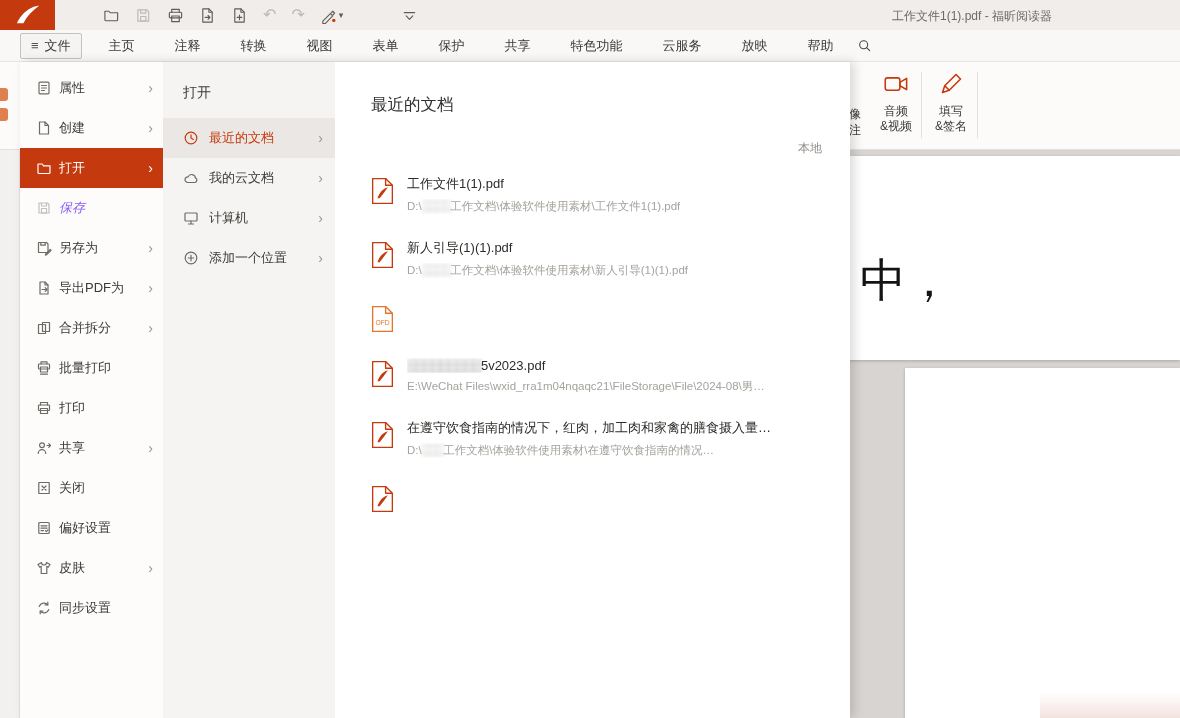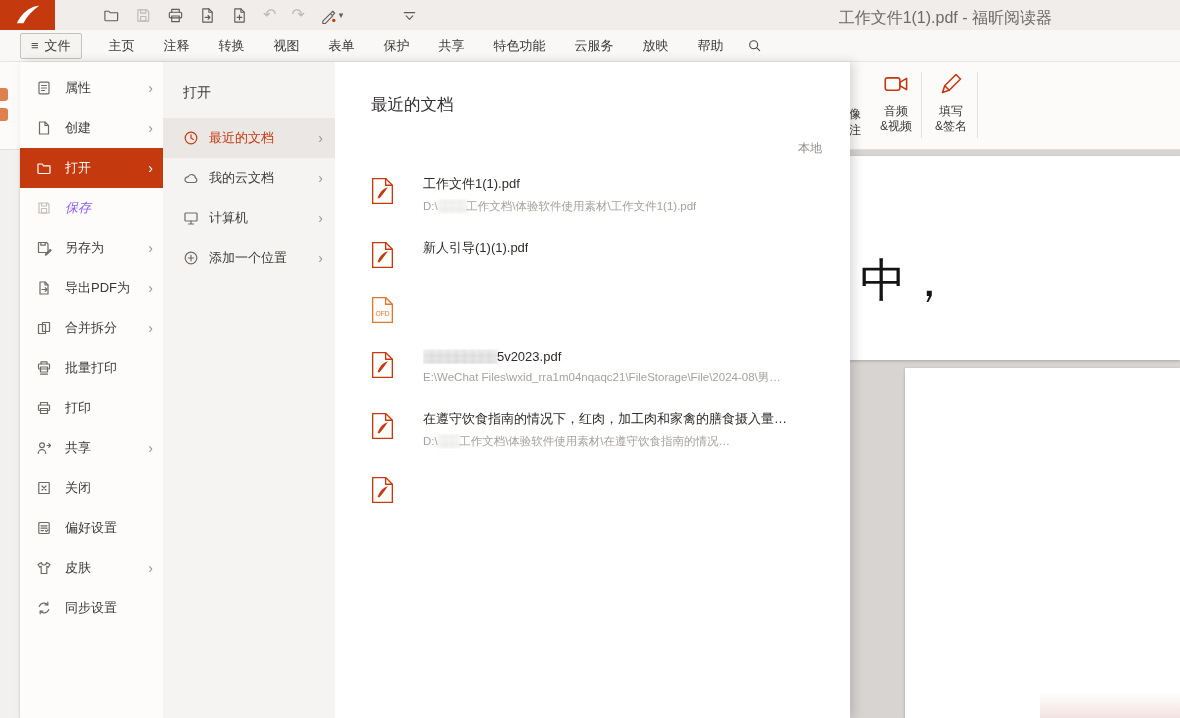--- a/index.html
+++ b/index.html
@@ -10,27 +10,27 @@
   
   .titlebar{position:absolute;top:0;left:0;right:0;height:30px;background:#F0EDEB;display:flex;align-items:center;}
   .logo{width:55px;height:30px;background:#C5390E;display:flex;align-items:center;justify-content:center;flex:none;cursor:pointer;}
   .qat{display:flex;align-items:center;gap:15px;margin-left:48px;color:#5f5c58;}
   .qat-btn{display:flex;align-items:center;gap:2px;cursor:pointer;}
   .qat-btn svg{width:17px;height:17px;fill:none;stroke:currentColor;stroke-width:1.2;stroke-linecap:round;stroke-linejoin:round;}
   .qat-btn.disabled{color:#BDB9B5;}
   .glyph-btn{font-size:16px;line-height:1;}
   .caret{font-size:9px;color:#5f5c58;}
   .qat-gap{width:28px;}
-  .win-title{position:absolute;right:128px;top:8px;font-size:16px;color:#6d6a66;}
+  .win-title{position:absolute;right:128px;top:8px;font-size:12px;color:#6d6a66;}
 
   
   .menubar{position:absolute;top:30px;left:0;right:0;height:32px;background:#FAF8F7;display:flex;align-items:center;padding-left:20px;border-bottom:1px solid #E8E5E2;}
   .file-tab{display:flex;align-items:center;gap:6px;border:1px solid #C6C2BE;border-radius:2px;padding:3px 10px;font-size:13px;color:#3c3a37;background:#F6F4F2;cursor:pointer;}
   .hamburger{font-size:13px;color:#55524e;}
-  .tabs{display:flex;gap:29px;margin-left:27px;font-size:13px;color:#3c3a37;}
+  .tabs{display:flex;gap:40px;margin-left:27px;font-size:13px;color:#3c3a37;}
   .tab{cursor:pointer;white-space:nowrap;}
   .search-btn{margin-left:23px;cursor:pointer;color:#4a4844;display:flex;}
   .search-btn svg{width:15px;height:15px;fill:none;stroke:currentColor;stroke-width:1.3;stroke-linecap:round;}
 
   
   .stage{position:absolute;top:62px;left:0;right:0;bottom:0;background:#D8D4D1;}
   .ribbon{position:absolute;top:0;left:0;right:0;height:88px;background:#FCFBFA;border-bottom:1px solid #E2DFDC;}
   .frag{position:absolute;left:0;width:8px;height:13px;background:#D96B2F;border-radius:0 3px 3px 0;opacity:.85;}
   .clip-frag{position:absolute;left:849px;top:44px;font-size:12px;line-height:16px;color:#3c3a37;width:16px;overflow:hidden;}
   .rb-btn{position:absolute;top:8px;width:54px;text-align:center;cursor:pointer;}
@@ -41,41 +41,41 @@
   .doc{position:absolute;top:88px;left:0;right:0;bottom:0;background:#D8D4D1;}
   .left-panel{position:absolute;top:88px;left:0;width:20px;bottom:0;background:#F3F1EF;border-right:1px solid #E3E0DD;}
   .page1{position:absolute;left:832px;top:6px;right:0;height:204px;background:#fff;box-shadow:0 1px 3px rgba(0,0,0,.22);}
   .doc-text{position:absolute;left:28px;top:94px;font-family:"Liberation Serif","DejaVu Serif",serif;font-size:46px;color:#141414;}
   .page2{position:absolute;left:905px;top:218px;right:0;bottom:0;background:#fff;box-shadow:0 1px 3px rgba(0,0,0,.22);}
   .pink{position:absolute;right:0;bottom:0;width:140px;height:26px;background:linear-gradient(to top,#F3E2DE,#ffffff);}
 
   
   .file-menu{position:absolute;top:0;left:20px;width:830px;bottom:0;display:flex;background:#fff;box-shadow:4px 0 10px rgba(0,0,0,.15);}
   .fm-side{width:143px;background:#FDFCFB;padding-top:6px;flex:none;}
-  .sb-item{height:40px;display:flex;align-items:center;gap:13px;padding:0 10px 0 16px;font-size:13px;color:#3c3a37;cursor:pointer;}
+  .sb-item{height:40px;display:flex;align-items:center;gap:7px;padding:0 10px 0 16px;font-size:13px;color:#3c3a37;cursor:pointer;}
   .sb-item .icn{display:inline-flex;width:16px;height:16px;flex:none;color:#6e6a66;}
   .icn svg{width:100%;height:100%;fill:none;stroke:currentColor;stroke-width:1.2;stroke-linecap:round;stroke-linejoin:round;}
   .sb-item .arr{margin-left:auto;color:#96928d;font-size:14px;line-height:1;}
   .sb-item.active{background:#C5390E;color:#fff;}
   .sb-item.active .icn,.sb-item.active .arr{color:#fff;}
   .sb-item.disabled{color:#8b5cf6;cursor:default;font-style:italic;}
   .sb-item.disabled .icn{color:#C4C0BC;}
 
   .fm-open{width:172px;background:#F6F4F2;padding-top:14px;flex:none;}
   .col-title{font-size:14px;color:#3c3a37;padding:8px 0 16px 20px;}
   .op-item{height:40px;display:flex;align-items:center;gap:10px;padding:0 12px 0 20px;font-size:13px;color:#3c3a37;cursor:pointer;}
   .op-item .icn{width:16px;height:16px;display:inline-flex;flex:none;color:#6e6a66;}
   .op-item .arr{margin-left:auto;color:#96928d;font-size:14px;}
   .op-item.active{background:#EBE7E4;color:#C5390E;}
   .op-item.active .icn{color:#C5390E;}
 
   .fm-recent{flex:1;background:#fff;padding:26px 28px 0 36px;overflow:hidden;}
   .panel-title{font-size:16.5px;font-weight:400;color:#333130;margin:6px 0 24px;}
   .group-label{font-size:12px;color:#8f8b87;margin-bottom:12px;text-align:right;}
-  .file-item{display:flex;gap:29px;padding:6px 0;margin-bottom:13px;cursor:pointer;}
+  .file-item{display:flex;gap:13px;padding:6px 0;margin-bottom:13px;cursor:pointer;}
   .ficon{width:23px;height:28px;flex:none;margin-top:2px;display:inline-flex;color:#C5390E;}
   .ficon.ofd{color:#E2762B;}
   .ficon svg{width:100%;height:100%;fill:none;stroke:currentColor;stroke-width:1.3;stroke-linejoin:round;}
   .fmeta{min-width:0;}
   .fname{font-size:13px;color:#2e2c29;white-space:nowrap;overflow:hidden;}
   .fpath{font-size:11.5px;color:#A6A29D;margin-top:6px;white-space:nowrap;overflow:hidden;}
   .blurred{filter:blur(1.6px);opacity:.55;letter-spacing:-1px;}
 </style>
 </head>
 <body>
@@ -427,20 +427,21 @@
         <div class="file-item">
           <span class="ficon">
               <svg viewBox="0 0 22 27">
                 <path d="M1.5 1.5H14L20.5 8v17.5h-19z"></path>
                 <path d="M14 1.5V8h6.5"></path>
                 <path d="M6.2 20.5C8.5 13.5 13 10.5 16.2 9.8 13.5 13.5 11 17 8.2 20.5z" fill="#C5390E" stroke="none"></path>
               </svg>
             </span>
           <div class="fmeta">
             <div class="fname"><span class="blurred"></span><span>新人引导(1)(1).pdf</span></div>
+            <div class="fpath"><span>D:\</span><span class="blurred">▒▒▒▒</span><span>工作文档\体验软件使用素材\新人引导(1)(1).pdf</span></div>
           </div>
         </div>
 
         <div class="file-item">
           <span class="ficon ofd">
               <svg viewBox="0 0 22 27">
                 <path d="M1.5 1.5H14L20.5 8v17.5h-19z"></path>
                 <path d="M14 1.5V8h6.5"></path>
                 <text x="11" y="19" font-size="6.5" text-anchor="middle" fill="#E2762B" stroke="none">OFD</text>
               </svg>

